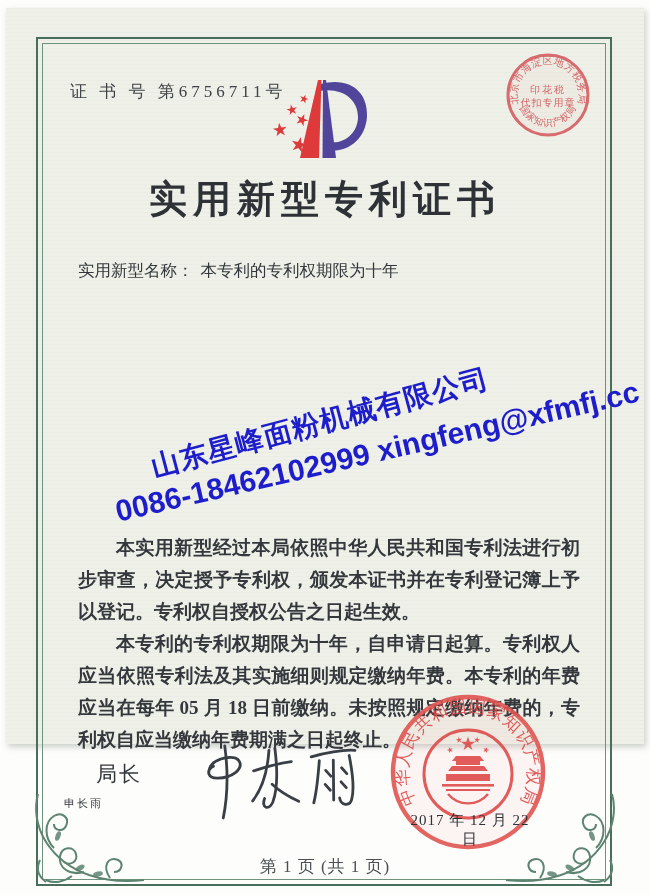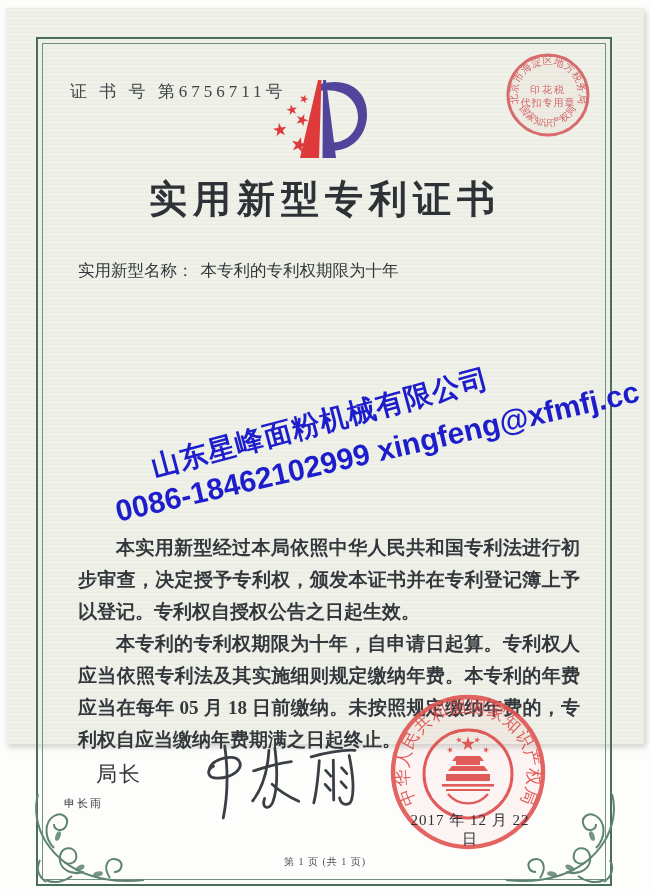--- a/index.html
+++ b/index.html
@@ -37,21 +37,21 @@
   .field-row .val{margin-left:7px;}
   .paras{
     position:absolute;left:72px;top:524px;width:502px;
     font-size:19px;line-height:32px;color:#34383d;text-align:justify;font-weight:bold;
   }
   .paras p{margin:0;text-indent:2em;}
   .signer-title{position:absolute;left:58px;top:752px;font-size:21px;color:#33373b;letter-spacing:2px;margin-left:32px;}
   .signer-name{position:absolute;left:58px;top:788px;font-size:11px;color:#33373b;letter-spacing:2px;}
   .footer{
     position:absolute;left:0;top:847px;width:100%;text-align:center;
-    font-size:10px;color:#4c5054;letter-spacing:1px;
+    font-size:17px;color:#4c5054;letter-spacing:1px;
   }
   .wm{position:absolute;font-family:"Liberation Sans","DejaVu Sans",sans-serif;font-weight:700;white-space:nowrap;transform-origin:left center;}
   .wm1{left:146px;top:441px;font-size:28px;transform:rotate(-15deg);letter-spacing:1px;}
   .wm2{left:110px;top:487px;font-size:30px;transform:rotate(-13deg);}
   .seal-date{
     position:absolute;left:396px;top:803px;width:136px;text-align:center;
     font-size:15px;color:#2e3236;letter-spacing:1px;
   }
   svg{position:absolute;overflow:visible;}
   .seal-text{fill:#cf4f52;}

